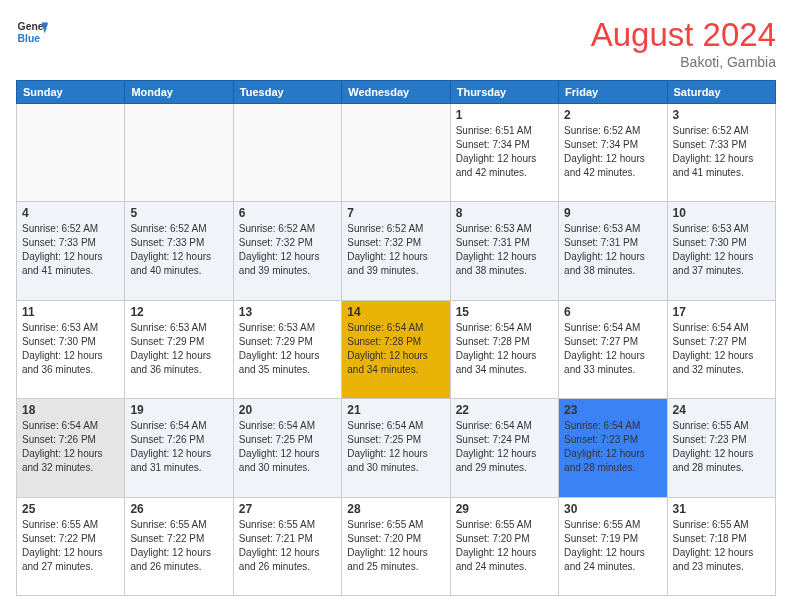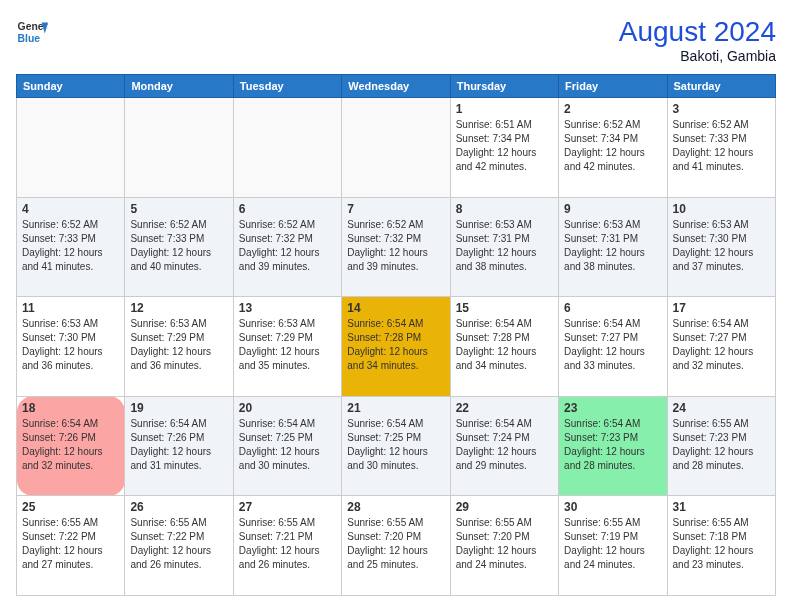--- a/index.html
+++ b/index.html
@@ -29,27 +29,27 @@
       gap: 4px;
     }
     .logo-icon {
       width: 32px;
       height: 32px;
     }
     .title-block {
       text-align: right;
     }
     .month-year {
-      font-size: 28px;
+      font-size: 33px;
       font-weight: normal;
-      color: #1d4ed8;
+      color: #ef4444;
     }
     .location {
       font-size: 14px;
-      color: #0f172a;
+      color: #737373;
     }
     .calendar {
       width: 100%;
       border-collapse: collapse;
       flex: 1;
       font-size: 10px;
     }
     .calendar th {
       background-color: #2878c8;
       color: white;
@@ -248,21 +248,21 @@
           </td>
           <td style="background: rgb(255, 255, 255);">
             <span class="day-num">17</span>
             <div class="day-info" style="white-space: pre-line;">Sunrise: 6:54 AM
 Sunset: 7:27 PM
 Daylight: 12 hours
 and 32 minutes.</div>
           </td>
         </tr>
         <tr>
-          <td style="background: #fca5a5; border-radius: 16px;">
+          <td style="background: #e5e5e5;">
             <span class="day-num">18</span>
             <div class="day-info" style="white-space: pre-line;">Sunrise: 6:54 AM
 Sunset: 7:26 PM
 Daylight: 12 hours
 and 32 minutes.</div>
           </td>
           <td style="background: rgb(240, 244, 248);">
             <span class="day-num">19</span>
             <div class="day-info" style="white-space: pre-line;">Sunrise: 6:54 AM
 Sunset: 7:26 PM
@@ -283,21 +283,21 @@
 Daylight: 12 hours
 and 30 minutes.</div>
           </td>
           <td style="background: rgb(240, 244, 248);">
             <span class="day-num">22</span>
             <div class="day-info" style="white-space: pre-line;">Sunrise: 6:54 AM
 Sunset: 7:24 PM
 Daylight: 12 hours
 and 29 minutes.</div>
           </td>
-          <td style="background: #86efac;">
+          <td style="background: #3b82f6;">
             <span class="day-num">23</span>
             <div class="day-info" style="white-space: pre-line;">Sunrise: 6:54 AM
 Sunset: 7:23 PM
 Daylight: 12 hours
 and 28 minutes.</div>
           </td>
           <td style="background: rgb(240, 244, 248);">
             <span class="day-num">24</span>
             <div class="day-info" style="white-space: pre-line;">Sunrise: 6:55 AM
 Sunset: 7:23 PM

